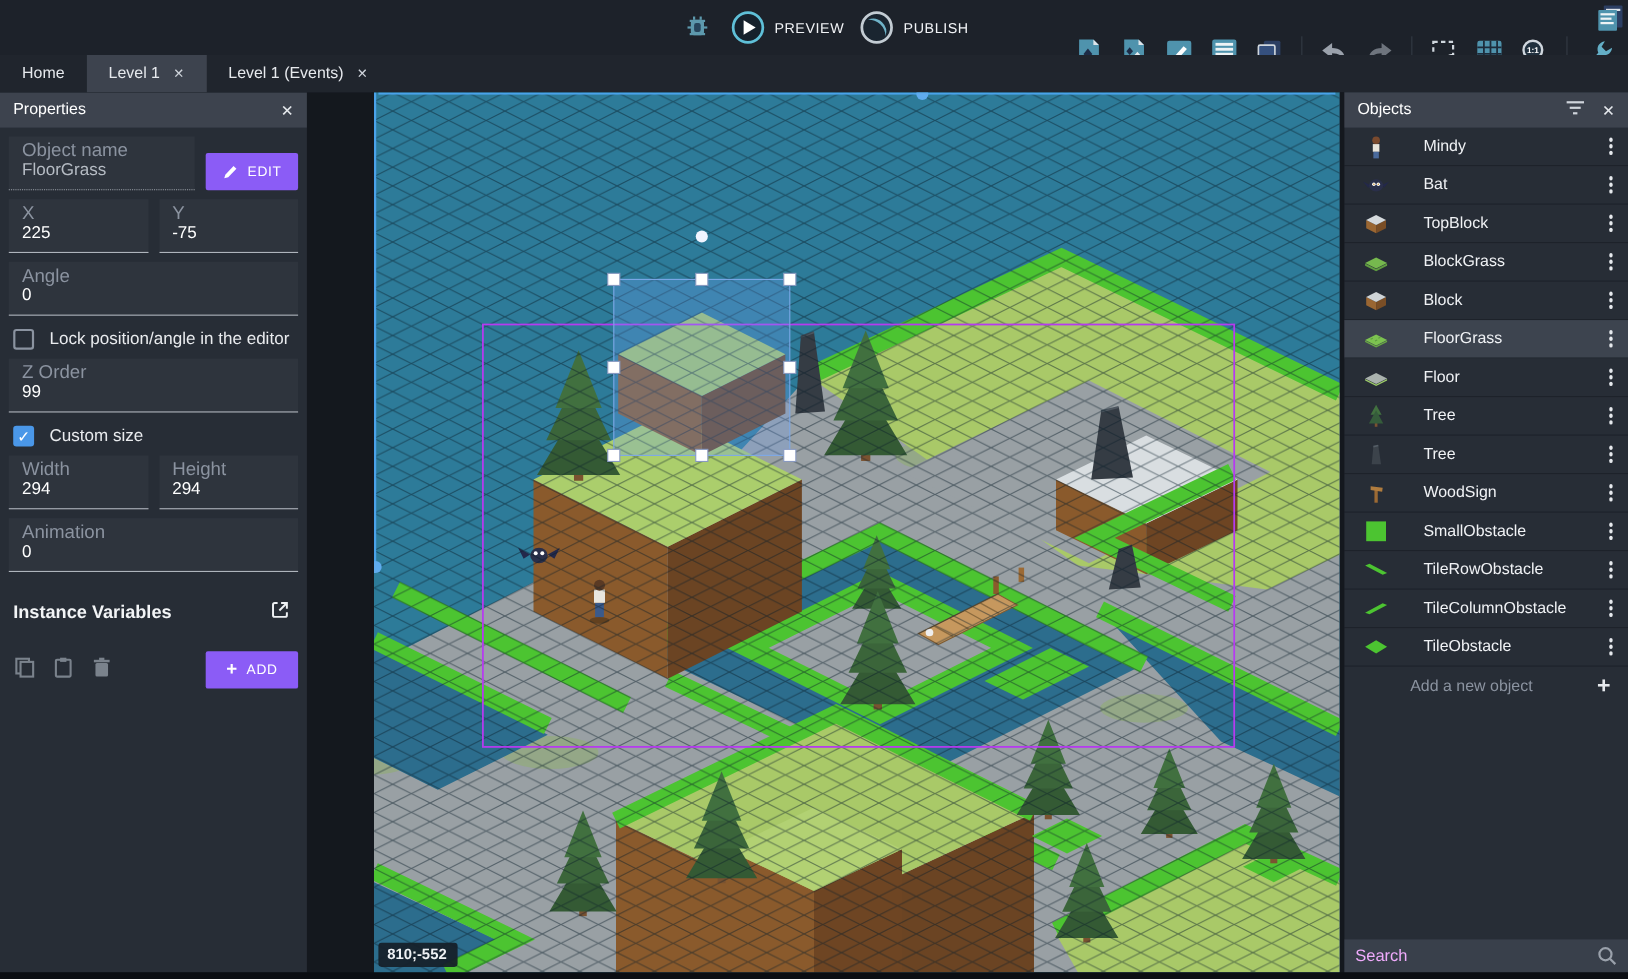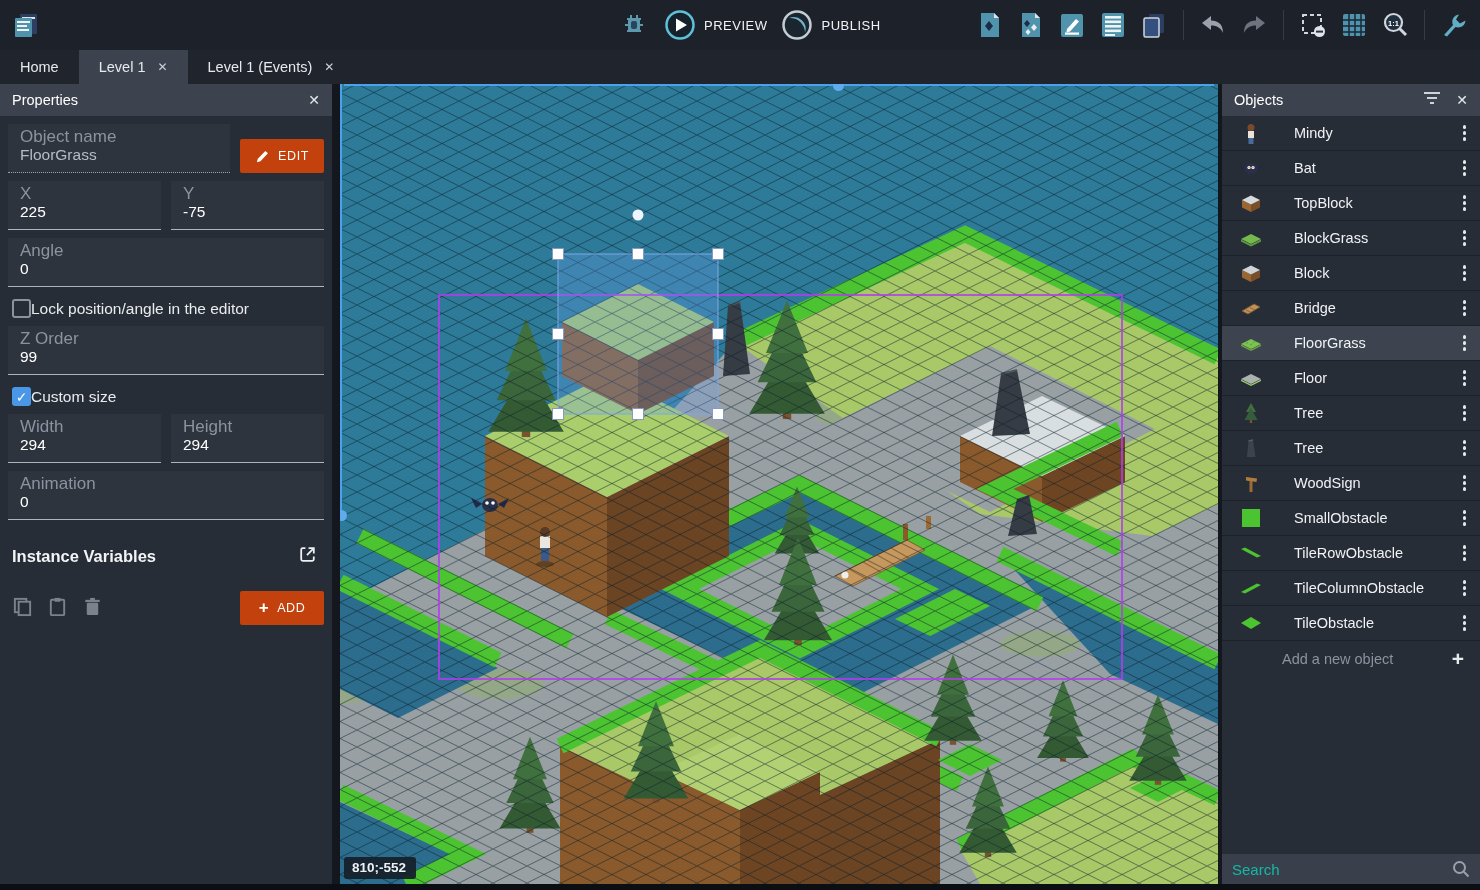--- a/index.html
+++ b/index.html
@@ -1,72 +1,72 @@
 <!DOCTYPE html>
 <html><head>
 <meta charset="utf-8">
 <style>
   html,body{margin:0;padding:0;background:#14181e;}
   body{width:1480px;height:890px;position:relative;overflow:hidden;
        font-family:"Liberation Sans",sans-serif;color:#e9ebee;-webkit-font-smoothing:antialiased;}
 
   
-  .toolbar{position:absolute;left:0;top:0;width:1480px;height:50px;background:#1d222a;display:flex;align-items:center;}
+  .toolbar{position:absolute;left:0;top:0;width:1480px;height:50px;background:#1d222a;display:flex;align-items:flex-end;flex-direction:column;}
   .tb-left{margin-left:10px;display:flex;align-items:center;}
   .tb-center{position:absolute;left:618px;top:0;height:50px;display:flex;align-items:center;gap:14px;}
   .tb-btn{display:flex;align-items:center;gap:8px;color:#f0f2f5;font-size:13px;letter-spacing:.5px;cursor:pointer;}
   .tb-right{margin-left:auto;margin-right:10px;display:flex;align-items:center;gap:9px;}
   .tb-divider{width:1px;height:30px;background:#343b45;margin:0 4px;}
   .tb-icon{width:32px;height:32px;display:flex;align-items:center;justify-content:center;cursor:pointer;}
 
   
   .tabbar{position:absolute;left:0;top:50px;width:1480px;height:34px;background:#20252d;display:flex;align-items:stretch;}
   .tab{display:flex;align-items:center;gap:12px;padding:0 20px;font-size:14.5px;color:#e6e9ed;cursor:pointer;}
   .tab.active{background:#3d434e;}
   .tab .close-x{font-size:12px;color:#cfd4db;cursor:pointer;}
 
   
   .panel{position:absolute;background:#272d36;}
   .panel-header{height:32px;background:#3d434e;display:flex;align-items:center;padding:0 12px;}
   .panel-header .ph-title{font-size:14.5px;color:#fff;}
   .panel-header .ph-x{margin-left:auto;font-size:14px;color:#e6e9ed;cursor:pointer;}
 
   
-  #props{left:0;top:84px;width:332px;height:800px;overflow:hidden;}
+  #props{left:0;top:84px;width:279px;height:800px;overflow:hidden;}
   .prow{display:flex;gap:10px;margin:8px 8px 0 8px;}
   .field{background:#2e343d;border-bottom:1px solid #aeb4bc;padding:6px 10px 7px 12px;flex:1;min-width:0;}
   .field .flabel{font-size:17px;color:#8b93a0;line-height:14px;}
   .field .fvalue{font-size:15.5px;color:#ffffff;line-height:21px;}
   .field.dotted{border-bottom:1px dotted #9aa0a8;}
   .field.dotted .fvalue{color:#b6bcc4;}
   .field.select{position:relative;}
   .caret{position:absolute;right:12px;top:24px;width:0;height:0;border-left:6px solid transparent;border-right:6px solid transparent;border-top:7px solid #d7dce2;}
-  .btn-blue{background:#c2410c;color:#fff;border:none;display:flex;align-items:center;justify-content:center;gap:8px;font-size:12.5px;letter-spacing:.6px;cursor:pointer;border-radius:2px;}
+  .btn-blue{background:#8b5cf6;color:#fff;border:none;display:flex;align-items:center;justify-content:center;gap:8px;font-size:12.5px;letter-spacing:.6px;cursor:pointer;border-radius:2px;}
   #edit-btn{width:84px;height:34px;align-self:flex-end;}
-  .chk-row{display:flex;align-items:center;gap:0;margin:12px 8px 4px 12px;font-size:15.5px;color:#e9ebee;}
+  .chk-row{display:flex;align-items:center;gap:14px;margin:12px 8px 4px 12px;font-size:15.5px;color:#e9ebee;}
   .chk{width:19px;height:19px;border-radius:3px;box-sizing:border-box;cursor:pointer;display:flex;align-items:center;justify-content:center;}
   .chk.off{border:2px solid #8b93a0;background:transparent;}
   .chk.on{background:#4a97e8;color:#fff;font-size:14px;}
   .iv-row{display:flex;align-items:center;margin:24px 14px 0 12px;font-weight:bold;}
   .iv-row .iv-title{font-size:16.5px;color:#f2f4f6;}
   .iv-actions{display:flex;align-items:center;margin:22px 8px 0 12px;gap:14px;}
   #add-btn{width:84px;height:34px;margin-left:auto;}
 
   
   #objects{left:1222px;top:84px;width:258px;height:800px;}
   .obj-row{height:34px;border-bottom:1px solid #1d222a;display:flex;align-items:center;padding-left:16px;cursor:pointer;}
   .obj-row.selected{background:#3d444f;}
   .obj-row .obj-ic{width:26px;height:26px;flex:0 0 26px;display:flex;align-items:center;justify-content:center;}
   .obj-row .obj-label{margin-left:30px;font-size:14.5px;color:#f0f2f5;white-space:nowrap;}
   .kebab{margin-left:auto;margin-right:14px;display:flex;flex-direction:column;gap:2.5px;cursor:pointer;}
   .kebab i{width:3.5px;height:3.5px;border-radius:50%;background:#e6e9ed;}
   .add-row{height:35px;display:flex;align-items:center;padding:0 16px 0 60px;color:#8b93a0;font-size:14.5px;cursor:pointer;}
   .add-row .plus{margin-left:auto;color:#e6e9ed;font-size:21px;font-weight:bold;}
   .searchbar{position:absolute;left:0;bottom:0;width:258px;height:30px;background:#39404b;display:flex;align-items:center;padding:0 10px;box-sizing:border-box;cursor:text;}
-  .searchbar .ph{color:#14b8a6;font-size:15px;}
+  .searchbar .ph{color:#f0abfc;font-size:15px;}
   .searchbar svg{margin-left:auto;}
 
   
   #canvas{position:absolute;left:340px;top:84px;width:878px;height:800px;background:#2d7b99;overflow:hidden;cursor:crosshair;}
   #canvas svg.scene{position:absolute;left:0;top:0;}
   .hscroll{position:absolute;left:4px;top:0;width:870px;height:2px;background:#4aa2ea;}
   .hthumb{position:absolute;left:489px;top:-4px;width:11px;height:11px;border-radius:50%;background:#5fabee;}
   .vscroll{position:absolute;left:0;top:0;width:2px;height:432px;background:#4aa2ea;}
   .vthumb{position:absolute;left:-4px;top:426px;width:11px;height:11px;border-radius:50%;background:#5fabee;}
   .coords{position:absolute;left:4px;bottom:5px;background:rgba(21,31,41,.93);color:#eef1f4;
@@ -584,35 +584,20 @@
           <path d="M3,9 L12,4.5 L21,9 L12,13.5 Z" fill="#cfd4d7"></path>
         </svg>
       </span>
     <span class="obj-label">Block</span>
     <span class="kebab">
         <i></i>
         <i></i>
         <i></i>
       </span>
   </div>
-  <div class="obj-row">
-    <span class="obj-ic">
-        <svg width="24" height="24" viewBox="0 0 24 24">
-          <path d="M3,15 L15,8 L21,11 L9,18 Z" fill="#c29058" stroke="#7d5c34" stroke-width="0.8"></path>
-          <line x1="7" y1="14" x2="12" y2="16.5" stroke="#8a6a3e"></line>
-          <line x1="11" y1="11.5" x2="16" y2="14" stroke="#8a6a3e"></line>
-        </svg>
-      </span>
-    <span class="obj-label">Bridge</span>
-    <span class="kebab">
-        <i></i>
-        <i></i>
-        <i></i>
-      </span>
-  </div>
   <div class="obj-row selected">
     <span class="obj-ic">
         <svg width="24" height="24" viewBox="0 0 24 24">
           <path d="M2,13.5 L12,18.5 L22,13.5 L22,15 L12,20 L2,15 Z" fill="#68a843"></path>
           <path d="M2,13 L12,8 L22,13 L12,18 Z" fill="#7cc250"></path>
           <path d="M7,12.5 l2,-1 M11,14 l2,-1 M14,11.5 l2,-1" stroke="#5f9c40" stroke-width="1"></path>
         </svg>
       </span>
     <span class="obj-label">FloorGrass</span>
     <span class="kebab">

